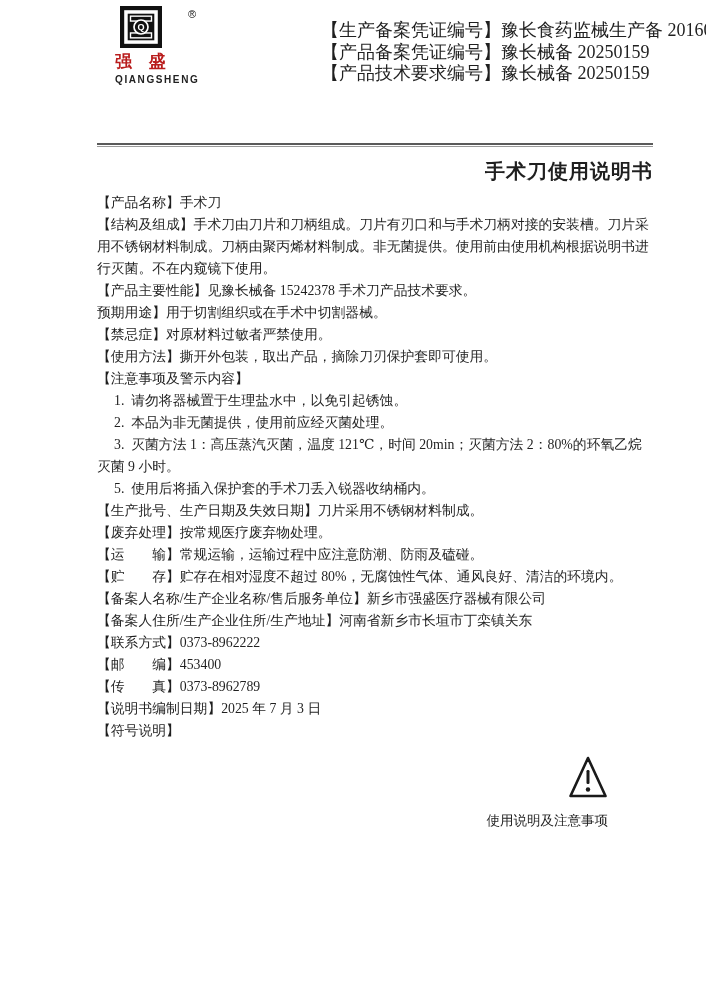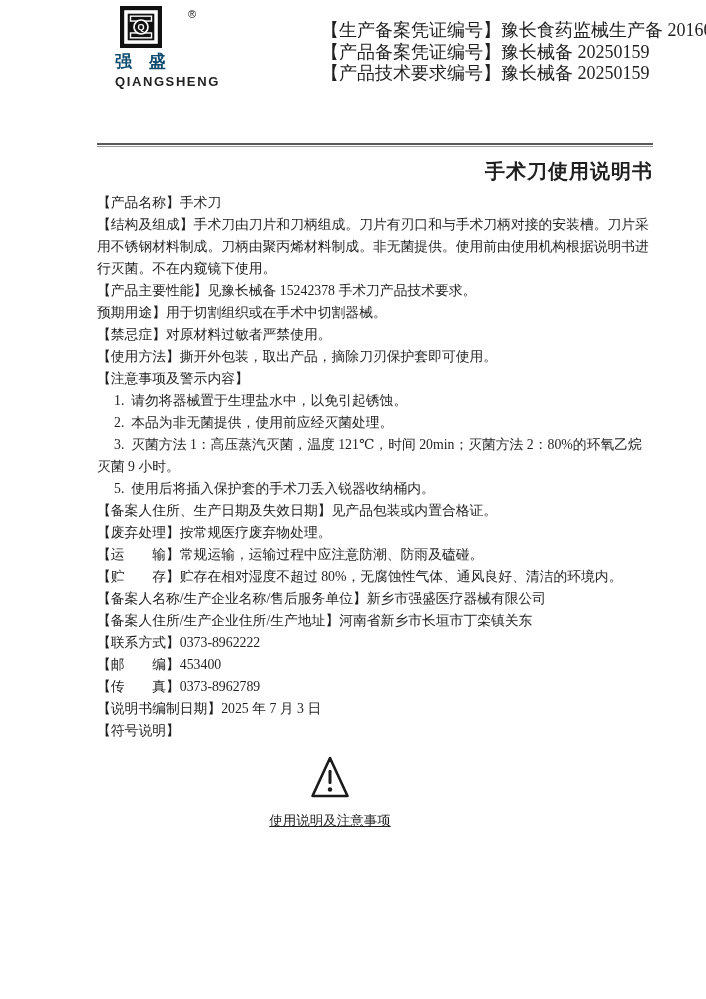--- a/index.html
+++ b/index.html
@@ -18,26 +18,26 @@
   .logo-block{position:absolute;left:18px;top:6px;width:70px;text-align:left;}
   .logo-mark{position:relative;width:42px;height:42px;margin-left:5px;}
   .reg-mark{
     position:absolute;left:68px;top:2px;
     font-size:11px;color:#111;
     font-family:"Liberation Sans","DejaVu Sans",sans-serif;
   }
   .logo-cn{
     margin-top:2px;
     font-size:17px;font-weight:bold;letter-spacing:6px;
-    white-space:nowrap;color:#0c4a6e;
+    white-space:nowrap;color:#b91c1c;
     font-family:"Liberation Sans","DejaVu Sans",sans-serif;
   }
   .logo-en{
     margin-top:1px;
-    font-size:13px;font-weight:bold;letter-spacing:1.6px;
+    font-size:10px;font-weight:bold;letter-spacing:1.6px;
     color:#222;white-space:nowrap;
     font-family:"Liberation Sans","DejaVu Sans",sans-serif;
   }
   .reg-block{position:absolute;left:224px;top:20px;}
   .reg-line{font-size:18px;line-height:21.5px;white-space:nowrap;}
   .rule{
     position:absolute;left:0;right:0;bottom:0;
     height:1px;
     border-top:2px solid #5a5a5a;
     border-bottom:1px solid #9a9a9a;
@@ -55,23 +55,22 @@
   .line{
     font-size:13.8px;
     line-height:22px;
     white-space:pre-wrap;
     word-break:break-all;
   }
   .line.li{text-indent:17px;}
   
   .symbol-block{
     margin-top:13px;
-    text-align:center;
+    text-align:right;
     transform:translateX(-45px);
-    text-decoration:underline;
   }
   .warning-svg{display:inline-block;}
   .symbol-caption{
     margin-top:6px;
     font-size:13.5px;
     line-height:20px;
   }
 </style>
 </head>
 <body>
@@ -114,21 +113,21 @@
         <div class="line">【结构及组成】手术刀由刀片和刀柄组成。刀片有刃口和与手术刀柄对接的安装槽。刀片采用不锈钢材料制成。刀柄由聚丙烯材料制成。非无菌提供。使用前由使用机构根据说明书进行灭菌。不在内窥镜下使用。</div>
         <div class="line">【产品主要性能】见豫长械备 15242378 手术刀产品技术要求。</div>
         <div class="line">预期用途】用于切割组织或在手术中切割器械。</div>
         <div class="line">【禁忌症】对原材料过敏者严禁使用。</div>
         <div class="line">【使用方法】撕开外包装，取出产品，摘除刀刃保护套即可使用。</div>
         <div class="line">【注意事项及警示内容】</div>
         <div class="line li">1.  请勿将器械置于生理盐水中，以免引起锈蚀。</div>
         <div class="line li">2.  本品为非无菌提供，使用前应经灭菌处理。</div>
         <div class="line li">3.  灭菌方法 1：高压蒸汽灭菌，温度 121℃，时间 20min；灭菌方法 2：80%的环氧乙烷灭菌 9 小时。</div>
         <div class="line li">5.  使用后将插入保护套的手术刀丢入锐器收纳桶内。</div>
-        <div class="line">【备案人住所、生产日期及失效日期】见产品包装或内置合格证。</div>
+        <div class="line">【生产批号、生产日期及失效日期】刀片采用不锈钢材料制成。</div>
         <div class="line">【废弃处理】按常规医疗废弃物处理。</div>
         <div class="line">【运　　输】常规运输，运输过程中应注意防潮、防雨及磕碰。</div>
         <div class="line">【贮　　存】贮存在相对湿度不超过 80%，无腐蚀性气体、通风良好、清洁的环境内。</div>
         <div class="line">【备案人名称/生产企业名称/售后服务单位】新乡市强盛医疗器械有限公司</div>
         <div class="line">【备案人住所/生产企业住所/生产地址】河南省新乡市长垣市丁栾镇关东</div>
         <div class="line">【联系方式】0373-8962222</div>
         <div class="line">【邮　　编】453400</div>
         <div class="line">【传　　真】0373-8962789</div>
         <div class="line">【说明书编制日期】2025 年 7 月 3 日</div>
         <div class="line">【符号说明】</div>

